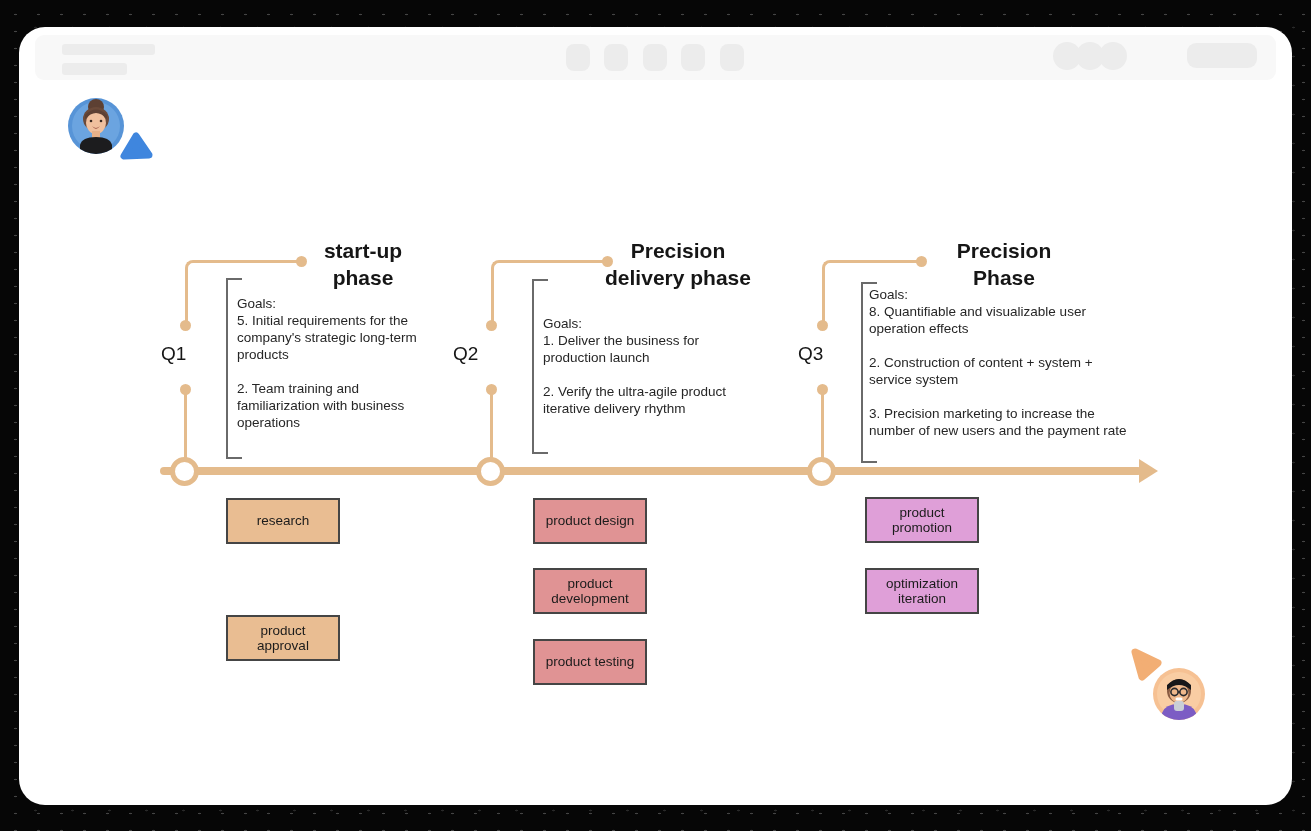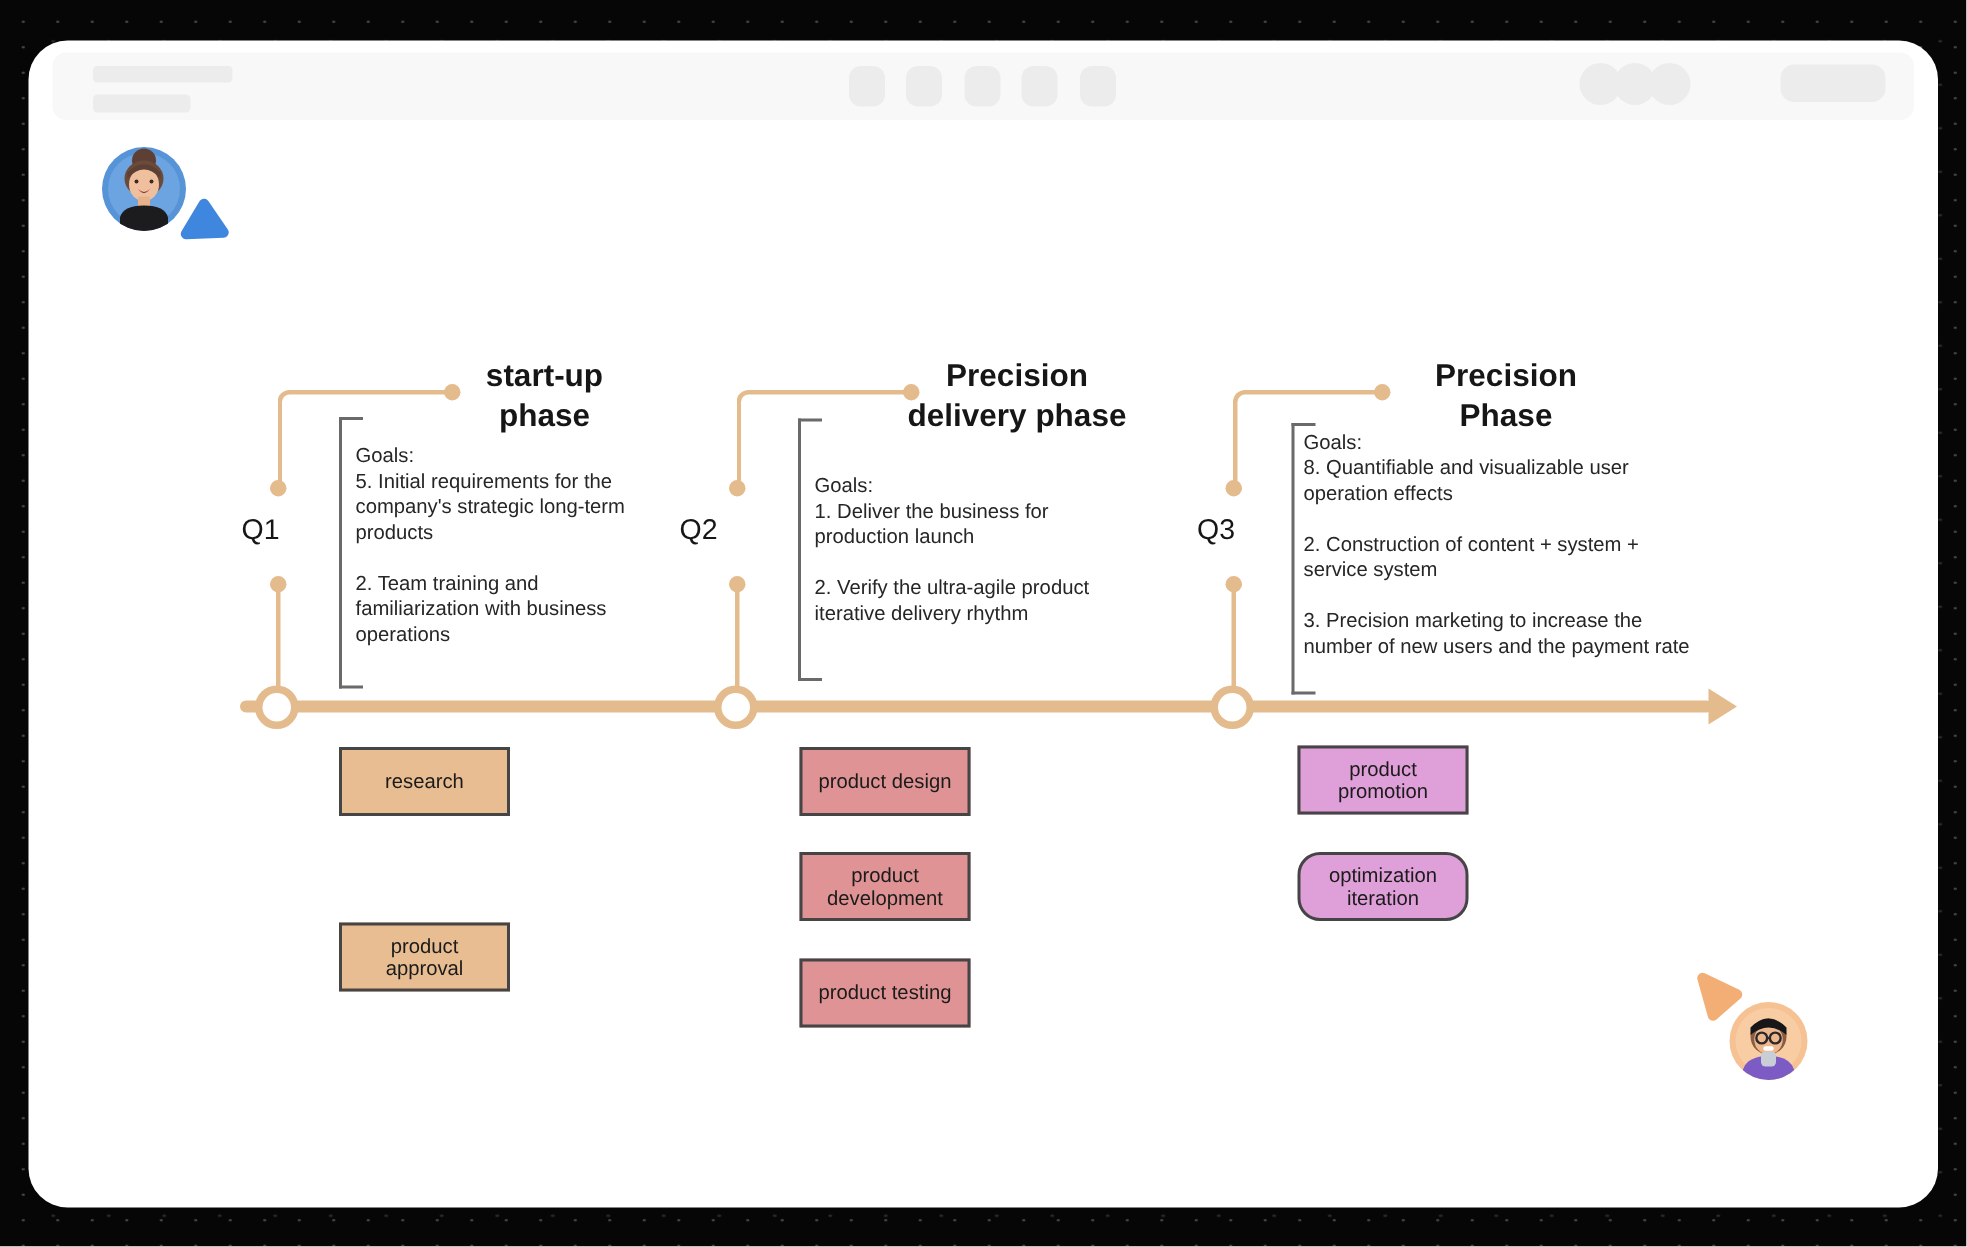--- a/index.html
+++ b/index.html
@@ -197,21 +197,21 @@
     <div>Phase</div>
   </div>
   <div class="bracket b3"></div>
   <div class="goals g3">
     <p>Goals:</p>
     <p class="goal">8. Quantifiable and visualizable user operation effects</p>
     <p class="goal">2. Construction of content + system + service system</p>
     <p class="goal">3. Precision marketing to increase the number of new users and the payment rate</p>
   </div>
   <div class="task k3a" style="background-color: rgb(223, 159, 216);">product promotion</div>
-  <div class="task k3b" style="background-color: rgb(223, 159, 216); border-radius: 15px;">optimization iteration</div>
+  <div class="task k3b" style="background-color: rgb(223, 159, 216);">optimization iteration</div>
 
   <svg class="abs" style="left:1125px; top:643px;" width="40" height="42" viewBox="0 0 40 42">
     <polygon points="10,9 33,20 17,34" fill="#f2ae74" stroke="#f2ae74" stroke-width="7" stroke-linejoin="round"></polygon>
   </svg>
   <svg class="abs" style="left:1152px; top:667px;" width="54" height="54" viewBox="0 0 54 54">
     <defs>
         <clipPath id="clipB">
           <circle cx="27" cy="27" r="26"></circle>
         </clipPath>
       </defs>

